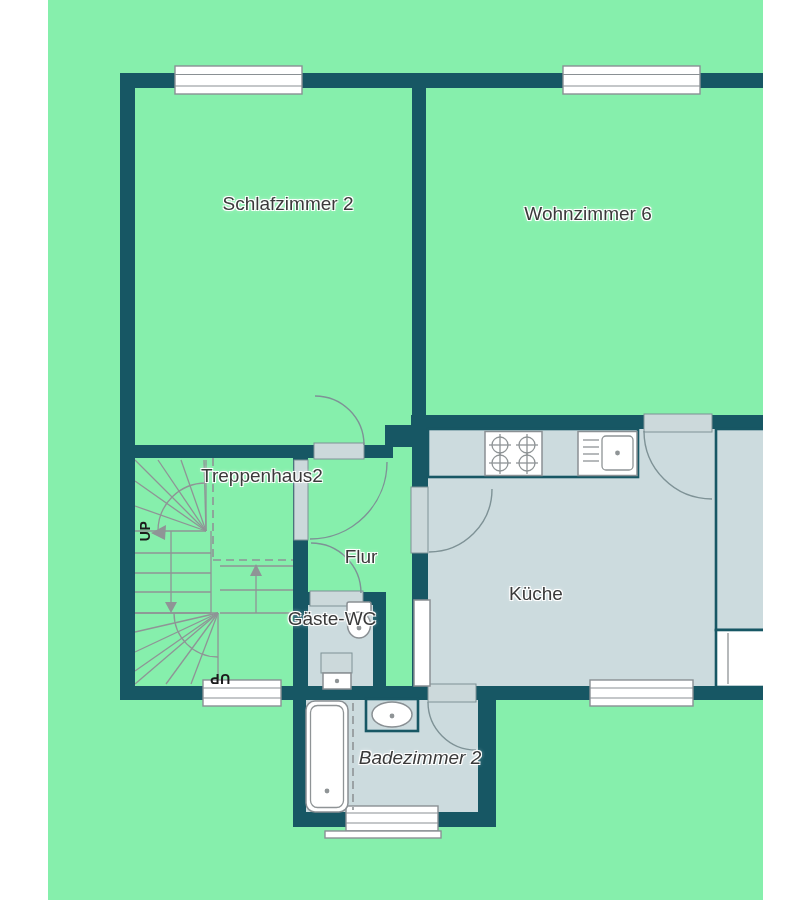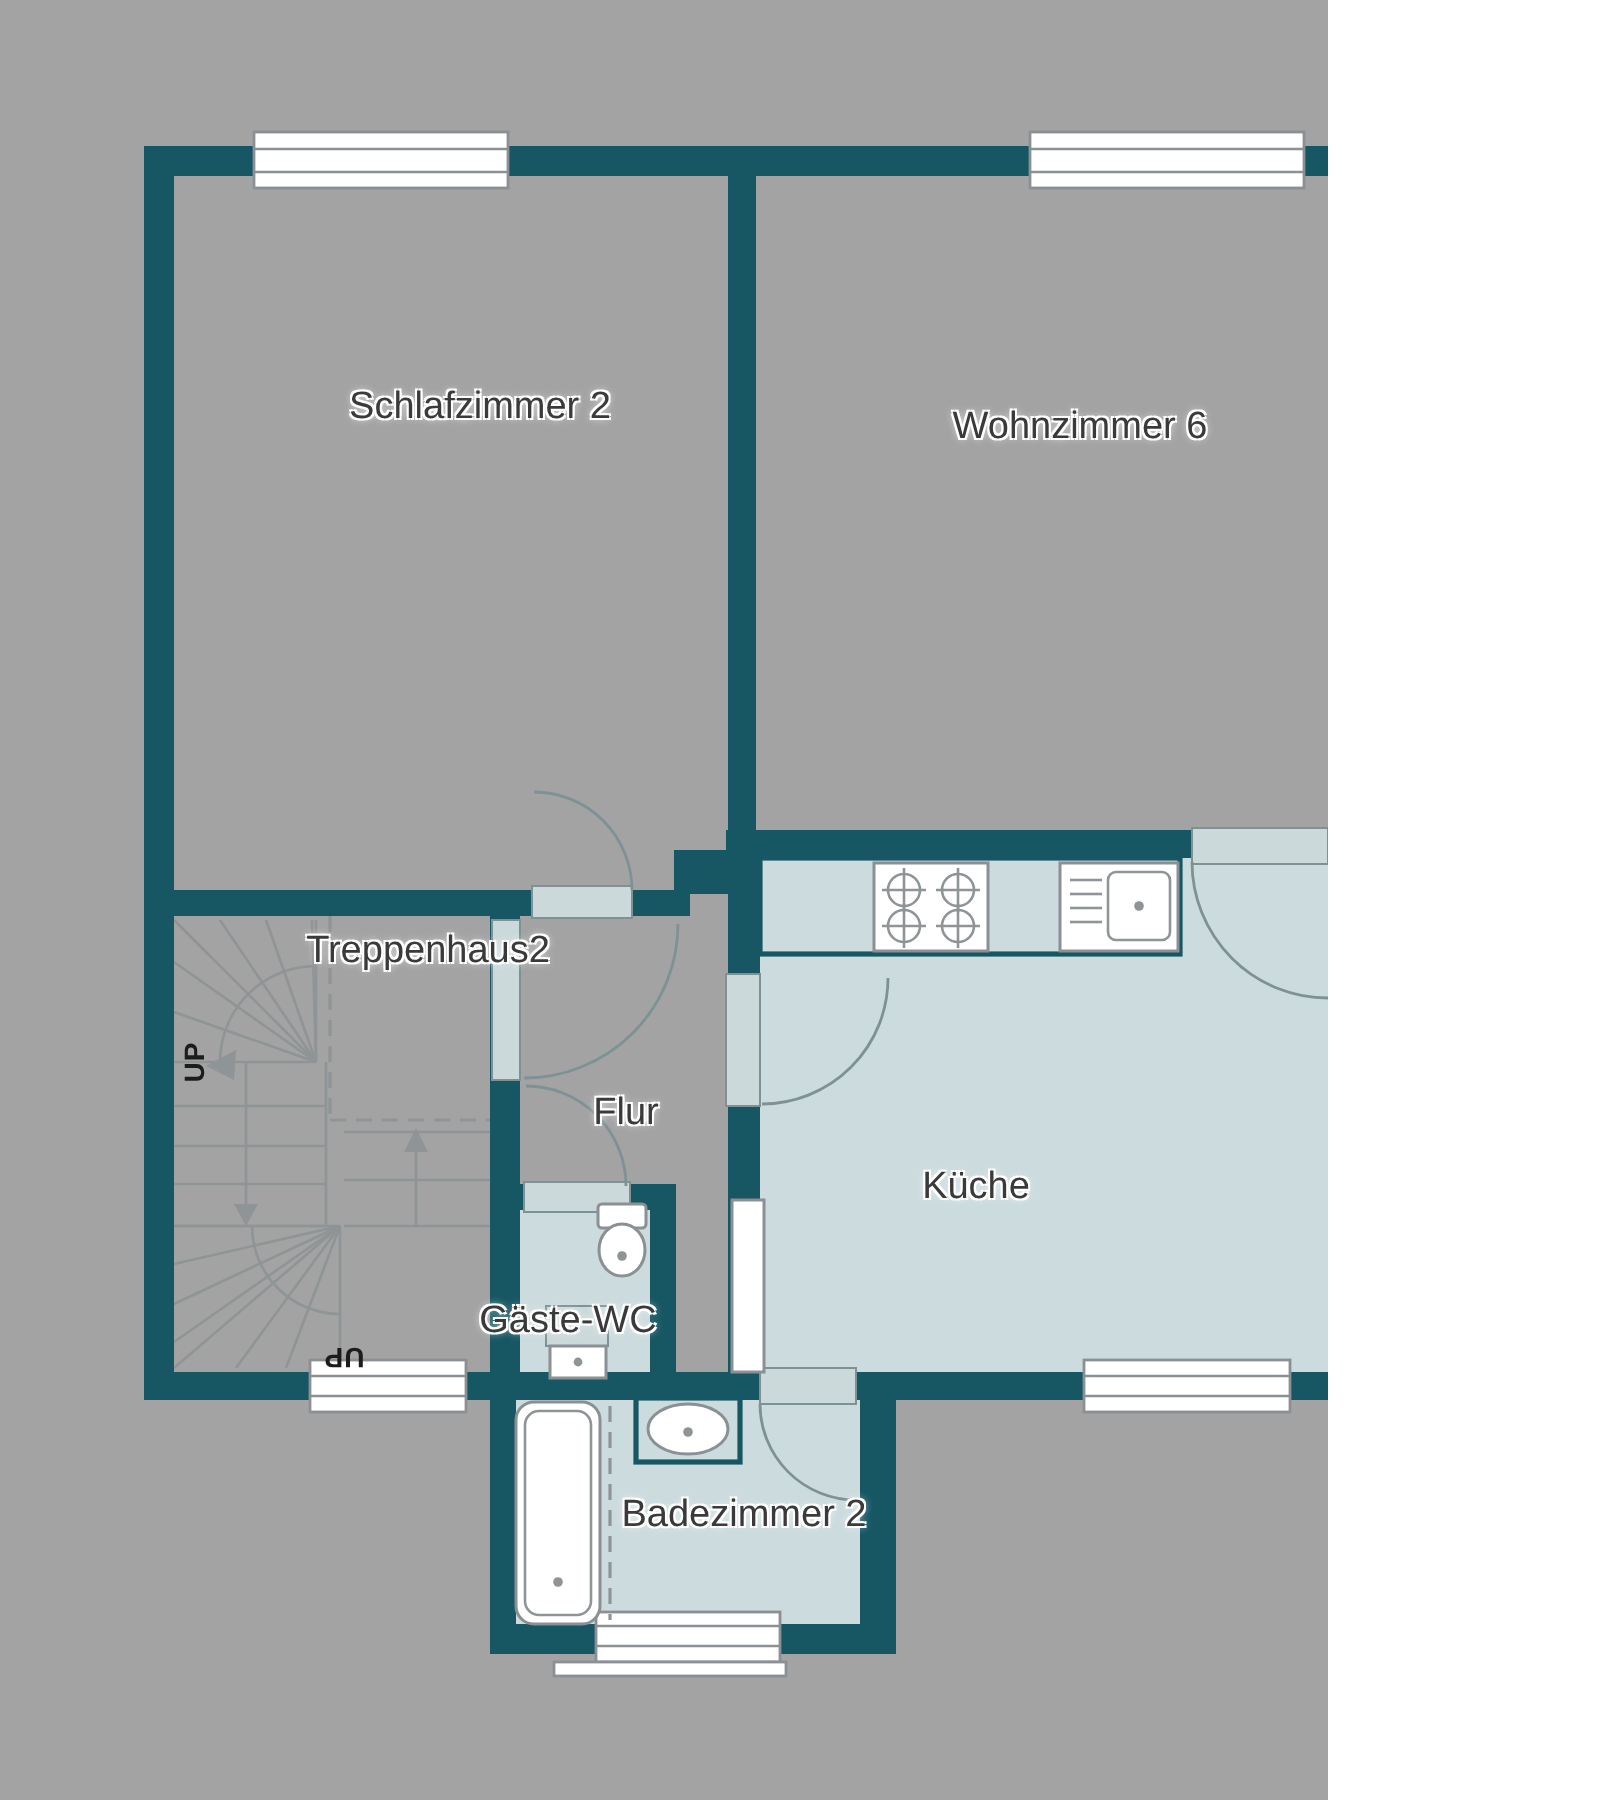--- a/index.html
+++ b/index.html
@@ -6,22 +6,23 @@
     --wall:#175764;
     --wet_floor:#ccdbde;
     --door_leaf:#ccd9db;
     --outline:#7e9296;
     --window_line:#8a9094;
     --stair_line:#8f9496;
     --label_text:#3a3a3a;
   }
   html,body{margin:0;padding:0;background:#ffffff;}
   .stage{
-    position:relative;width:664px;height:900px;background:#a3a3a3;overflow:hidden;
+    position:relative;width:715px;height:900px;background:#86efac;overflow:hidden;
     font-family:"Liberation Sans", sans-serif;
+    margin-left:48px;
   }
   .stage svg{position:absolute;left:0;top:0;}
   
   .wall{fill:var(--wall);stroke:none;}
   .wet{fill:var(--wet_floor);stroke:none;}
   .win{fill:#ffffff;stroke:var(--window_line);stroke-width:1.4;}
   .winline{stroke:var(--window_line);stroke-width:1.2;}
   .leaf{fill:var(--door_leaf);stroke:var(--outline);stroke-width:1;}
   .arc{fill:none;stroke:var(--outline);stroke-width:1.4;}
   .fix{fill:#ffffff;stroke:var(--window_line);stroke-width:1.5;}
@@ -252,17 +253,17 @@
         <circle class="dot" cx="344" cy="716" r="2.4"></circle>
       </g>
     </g>
   </svg>
 
   <div class="lbl" style="left:240px;top:204px;">Schlafzimmer 2</div>
   <div class="lbl" style="left:540px;top:214px;">Wohnzimmer 6</div>
   <div class="lbl" style="left:214px;top:476px;">Treppenhaus2</div>
   <div class="lbl" style="left:313px;top:557px;">Flur</div>
   <div class="lbl" style="left:488px;top:594px;">Küche</div>
-  <div class="lbl" style="left:284px;top:661px;">Gäste-WC</div>
-  <div class="lbl" style="left:372px;top:758px;">Badezimmer 2</div>
+  <div class="lbl" style="left:284px;top:619px;">Gäste-WC</div>
+  <div class="lbl" style="left:372px;top:758px;font-style:italic;">Badezimmer 2</div>
   <div class="uplbl up-top" style="left:97px;top:531px;">UP</div>
   <div class="uplbl up-bottom" style="left:172px;top:679px;">UP</div>
 </div>
 
 </body></html>

